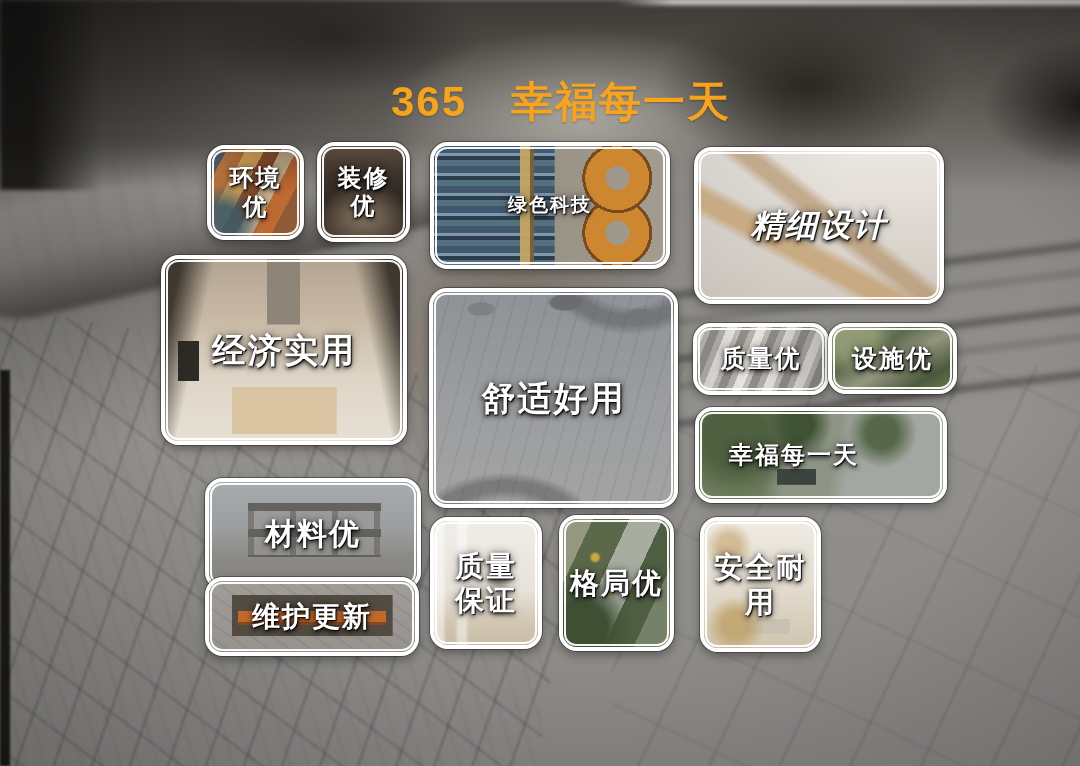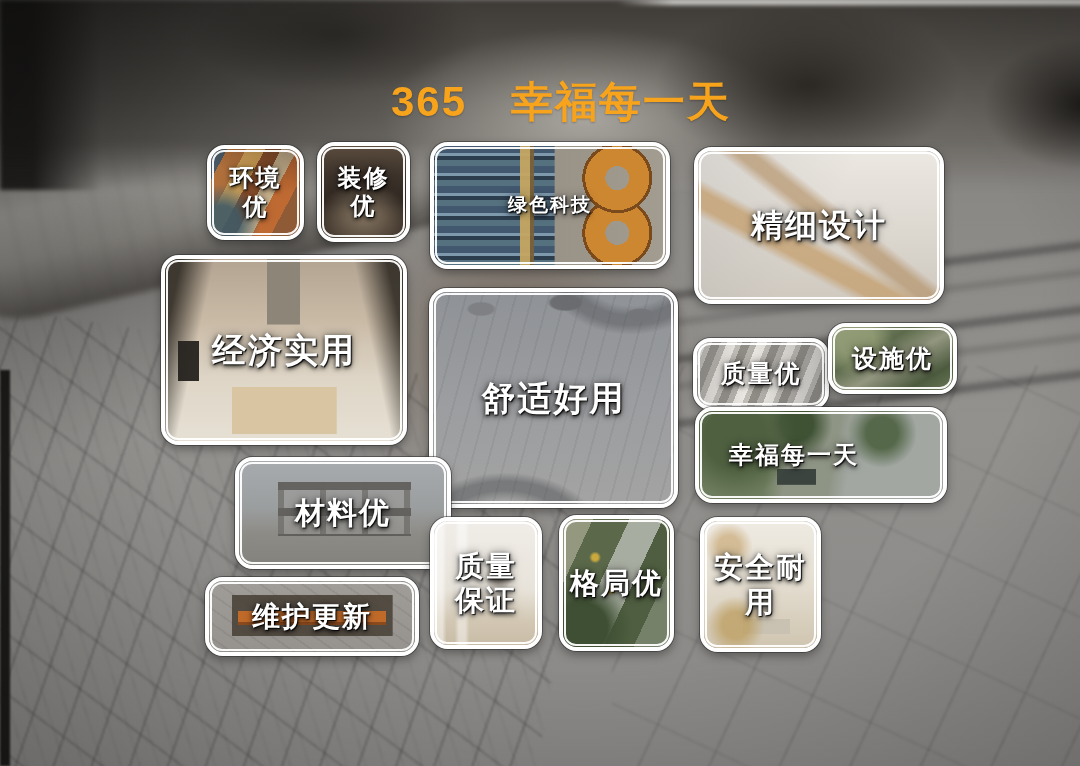--- a/index.html
+++ b/index.html
@@ -84,27 +84,27 @@
     position:absolute; inset:0; display:flex; align-items:center; justify-content:center;
     color:#fff; font-weight:700; text-align:center; letter-spacing:2px; line-height:1.18;
     padding:0 6px;
     text-shadow:0 2px 4px rgba(0,0,0,.85), 0 0 8px rgba(0,0,0,.5), 1px 1px 1px rgba(0,0,0,.9);
     border-radius:10px;
   }
   
   .c-env      { left:207px; top:145px; width:97px;  height:95px; }
   .c-dec      { left:317px; top:142px; width:93px;  height:100px; }
   .c-green    { left:430px; top:142px; width:240px; height:127px; }
-  .c-design   { left:694px; top:147px; width:250px; height:157px; }
+  .c-design   { left:694px; top:147px; width:250px; height:157px;font-style:italic; }
   .c-econ     { left:161px; top:255px; width:246px; height:190px; }
   .c-comfort  { left:429px; top:288px; width:249px; height:220px;text-decoration:underline; }
-  .c-quality  { left:693px; top:338px; width:136px; height:72px; }
+  .c-quality  { left:693px; top:323px; width:136px; height:72px; }
   .c-facility { left:828px; top:323px; width:129px; height:71px; }
   .c-envbuild { left:695px; top:407px; width:252px; height:96px; }
-  .c-material { left:205px; top:457px; width:216px; height:112px;margin-left:30px; }
+  .c-material { left:205px; top:478px; width:216px; height:112px; }
   .c-maintain { left:205px; top:577px; width:214px; height:79px; }
   .c-qa       { left:430px; top:517px; width:112px; height:132px; }
   .c-layout   { left:559px; top:515px; width:115px; height:136px; }
   .c-safe     { left:700px; top:517px; width:121px; height:135px; }
   
   .c-env .card-label, .c-dec .card-label { font-size:24px; }
   .c-green .card-label { font-size:19px; }
   .c-design .card-label { font-size:32px; }
   .c-econ .card-label, .c-comfort .card-label { font-size:34px; }
   .c-quality .card-label, .c-facility .card-label { font-size:25px; }

